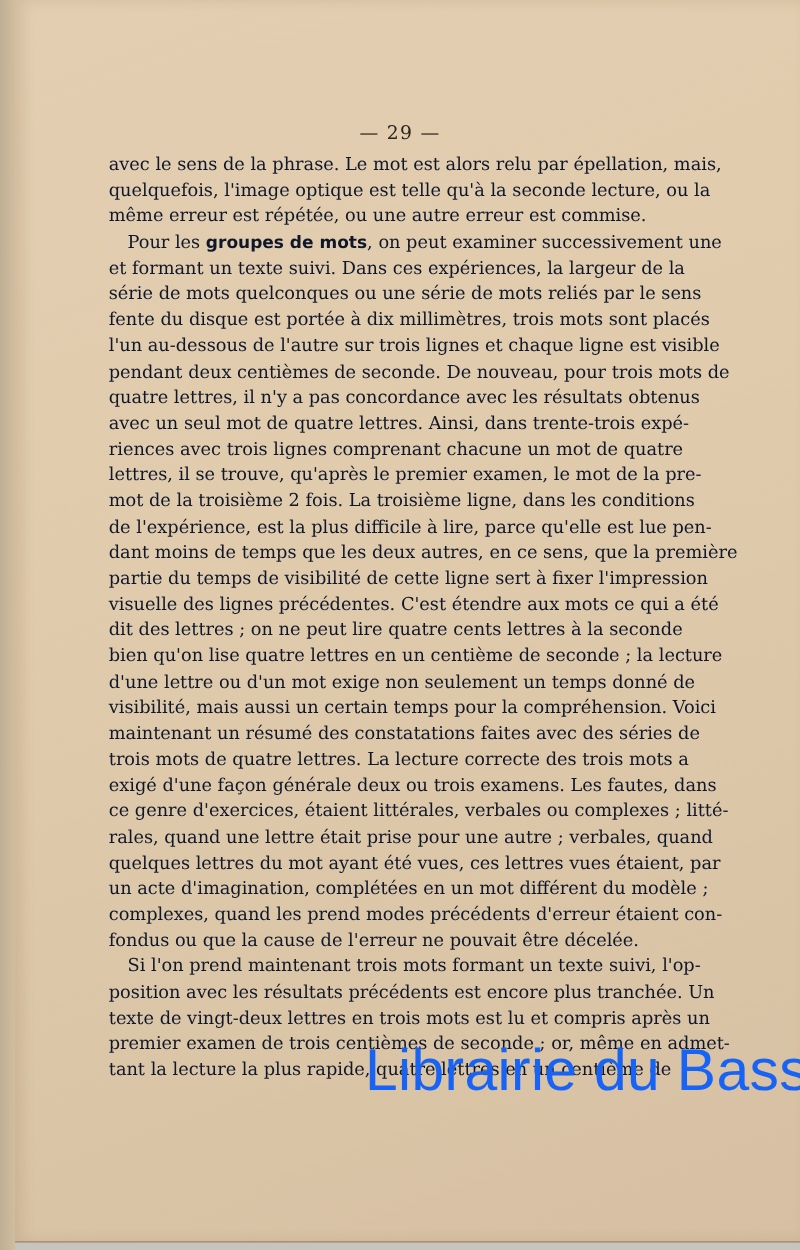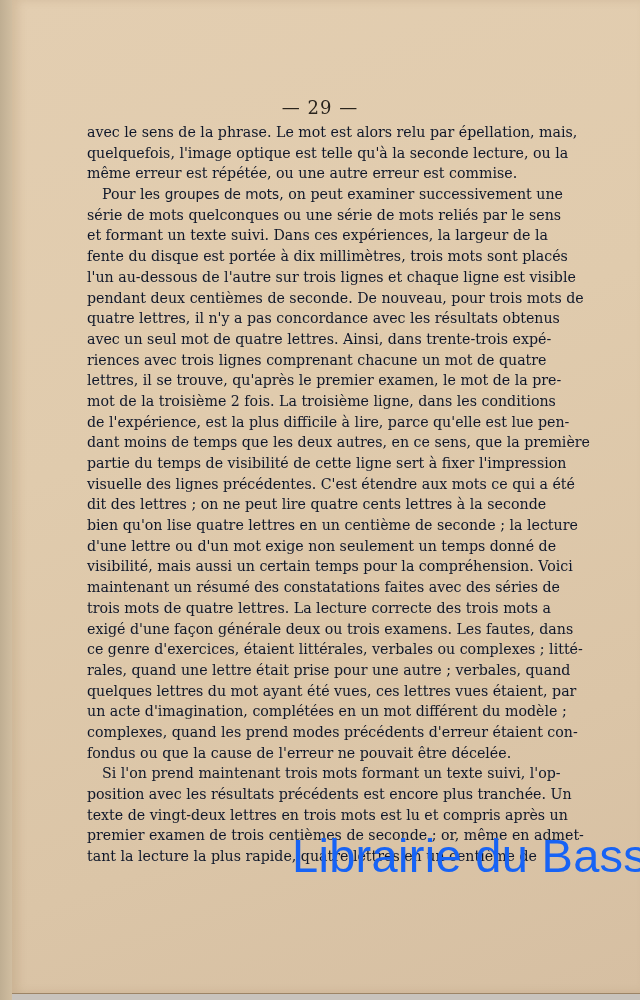--- a/index.html
+++ b/index.html
@@ -18,37 +18,37 @@
     background: linear-gradient(160deg, #e3ceb1 0%, #e0cbad 40%, #dbc5a7 75%, #d6bfa2 100%);
     box-shadow: inset 6px 0 10px rgba(120, 90, 50, 0.15);
   }
   .page-bottom {
     position: absolute; left: 12px; top: 993px; width: 628px; height: 7px;
     background: #c8c3bd;
     border-top: 1px solid #9c8466;
   }
   .page-number {
     position: absolute; top: 97px; left: 0; width: 640px;
-    text-align: center; font-size: 18px; color: #2a241d;
+    text-align: center; font-size: 15px; color: #2a241d;
     letter-spacing: 1px;
   }
   .text-block {
     position: absolute; left: 87px; top: 122px; width: 438px;
     color: #0f172a;
     font-size: 14.2px; line-height: 20.7px;
   }
   .para { margin: 0; text-align: justify; }
   .line {
     display: block; text-align: justify; text-align-last: justify;
     white-space: nowrap; overflow: visible;
     height: 20.7px;
   }
   .line.last { text-align-last: left; }
   .indent { padding-left: 15px; }
-  .bold { font-family: "DejaVu Sans", sans-serif; font-weight: normal; font-size: 13.6px; }
+  .bold { font-family: "DejaVu Sans", sans-serif; font-weight: bold; font-size: 13.6px; }
   .watermark {
     position: absolute; left: 292px; top: 828px;
     font-family: "Liberation Sans", sans-serif;
     font-size: 47px; color: #1763f5; letter-spacing: 0.3px;
     white-space: nowrap;
   }
 </style>
 </head>
 <body>
 
@@ -62,22 +62,22 @@
 
   <div class="para">
     <span class="line">avec le sens de la phrase. Le mot est alors relu par épellation, mais,</span>
     <span class="line">quelquefois, l'image optique est telle qu'à la seconde lecture, ou la</span>
     <span class="line last">même erreur est répétée, ou une autre erreur est commise.</span>
   </div>
 
   <div class="para">
     <span class="line indent"><span>Pour les </span><span class="bold">groupes de mots</span><span>, on peut examiner successivement une</span></span>
     <div id="p2-lines">
+        <span class="line">et formant un texte suivi. Dans ces expériences, la largeur de la</span>
         <span class="line">série de mots quelconques ou une série de mots reliés par le sens</span>
-        <span class="line">et formant un texte suivi. Dans ces expériences, la largeur de la</span>
         <span class="line">fente du disque est portée à dix millimètres, trois mots sont placés</span>
         <span class="line">l'un au-dessous de l'autre sur trois lignes et chaque ligne est visible</span>
         <span class="line">pendant deux centièmes de seconde. De nouveau, pour trois mots de</span>
         <span class="line">quatre lettres, il n'y a pas concordance avec les résultats obtenus</span>
         <span class="line">avec un seul mot de quatre lettres. Ainsi, dans trente-trois expé-</span>
         <span class="line">riences avec trois lignes comprenant chacune un mot de quatre</span>
         <span class="line">lettres, il se trouve, qu'après le premier examen, le mot de la pre-</span>
         <span class="line">mot de la troisième 2 fois. La troisième ligne, dans les conditions</span>
         <span class="line">de l'expérience, est la plus difficile à lire, parce qu'elle est lue pen-</span>
         <span class="line">dant moins de temps que les deux autres, en ce sens, que la première</span>

